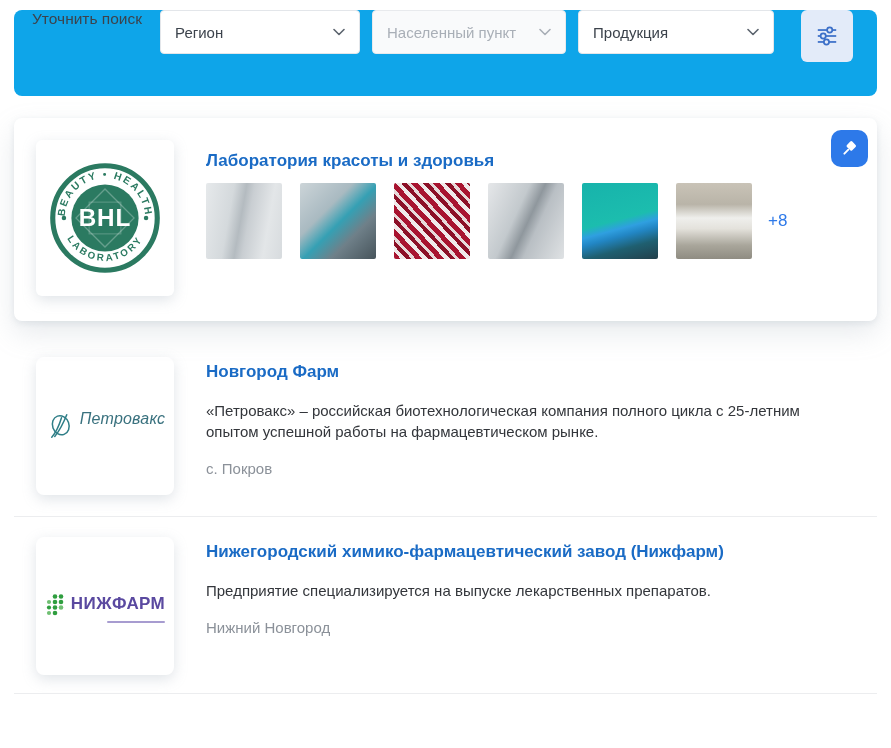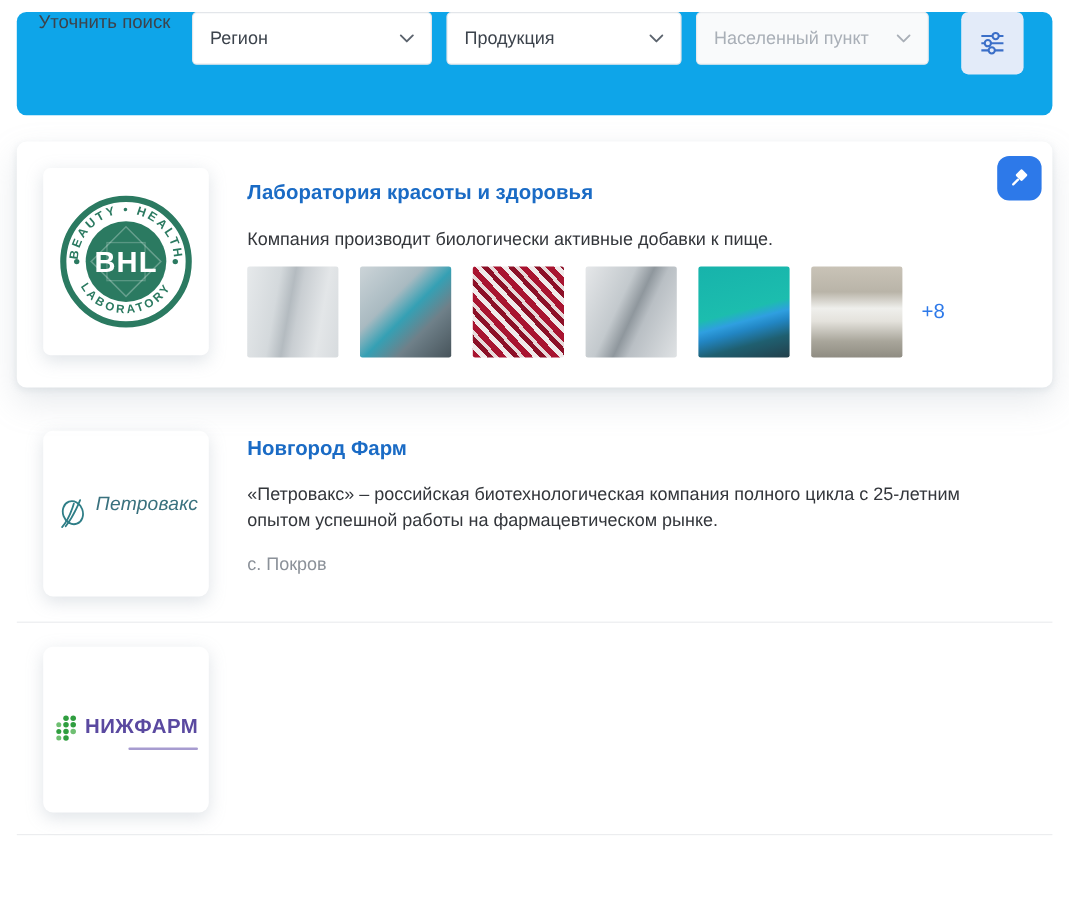--- a/index.html
+++ b/index.html
@@ -77,30 +77,30 @@
   <div class="filter-bar">
     <span class="filter-label">Уточнить поиск</span>
 
     <div class="select sel-region">
       <span>Регион</span>
       <svg class="chev" viewBox="0 0 12 8" fill="none" stroke="#5c646e" stroke-width="1.6" stroke-linecap="round" stroke-linejoin="round">
           <path d="M1 1.5 L6 6.5 L11 1.5"></path>
         </svg>
     </div>
 
+    <div class="select sel-settlement disabled">
+      <span>Населенный пункт</span>
+      <svg class="chev" viewBox="0 0 12 8" fill="none" stroke="#a9afb7" stroke-width="1.6" stroke-linecap="round" stroke-linejoin="round">
+          <path d="M1 1.5 L6 6.5 L11 1.5"></path>
+        </svg>
+    </div>
+
     <div class="select sel-products">
       <span>Продукция</span>
       <svg class="chev" viewBox="0 0 12 8" fill="none" stroke="#5c646e" stroke-width="1.6" stroke-linecap="round" stroke-linejoin="round">
-          <path d="M1 1.5 L6 6.5 L11 1.5"></path>
-        </svg>
-    </div>
-
-    <div class="select sel-settlement disabled">
-      <span>Населенный пункт</span>
-      <svg class="chev" viewBox="0 0 12 8" fill="none" stroke="#a9afb7" stroke-width="1.6" stroke-linecap="round" stroke-linejoin="round">
           <path d="M1 1.5 L6 6.5 L11 1.5"></path>
         </svg>
     </div>
 
     <button class="filter-btn">
       <svg width="26" height="26" viewBox="0 0 24 24" fill="none" stroke="#3b6fc8" stroke-width="1.6">
         <line x1="3.5" y1="6.5" x2="20.5" y2="6.5"></line>
           <circle cx="14.5" cy="6.5" r="2.4" fill="#e3ebf9"></circle>
         <line x1="3.5" y1="12" x2="20.5" y2="12"></line>
           <circle cx="8.5" cy="12" r="2.4" fill="#e3ebf9"></circle>
@@ -135,21 +135,20 @@
         </text>
         <text font-size="10.5" font-weight="bold" fill="#2b7a61" letter-spacing="2.6" font-family="Liberation Sans, sans-serif">
           <textPath href="#arcBottom" startOffset="50%" text-anchor="middle">LABORATORY</textPath>
         </text>
         <text x="60" y="69" font-size="26" font-weight="bold" fill="#ffffff" text-anchor="middle" letter-spacing="1" font-family="Liberation Sans, sans-serif">BHL</text>
       </svg>
     </div>
 
     <div class="card-body">
       <a class="card-title">Лаборатория красоты и здоровья</a>
-      <div class="card-desc">Компания производит биологически активные добавки к пище.</div>
       <div class="thumbs">
         <div class="thumb thumb-1"></div>
         <div class="thumb thumb-2"></div>
         <div class="thumb thumb-3"></div>
         <div class="thumb thumb-4"></div>
         <div class="thumb thumb-5"></div>
         <div class="thumb thumb-6"></div>
         <span class="more-photos">+8</span>
       </div>
     </div>
@@ -187,15 +186,20 @@
             <circle cx="10" cy="23" r="2.3" fill="#2f9e3f"></circle>
             <circle cx="16" cy="6.5" r="2.3" fill="#2f9e3f"></circle>
             <circle cx="16" cy="12" r="2.3" fill="#2f9e3f"></circle>
             <circle cx="16" cy="17.5" r="2.3" fill="#6fbf72"></circle>
           </svg>
           <span class="nizhpharm-text">НИЖФАРМ</span>
         </div>
         <div class="nizhpharm-tagline"></div>
       </div>
     </div>
+    <div class="card-body">
+      <a class="card-title" style="margin-top:4px">Нижегородский химико-фармацевтический завод (Нижфарм)</a>
+      <div class="card-desc">Предприятие специализируется на выпуске лекарственных препаратов.</div>
+      <div class="card-loc">Нижний Новгород</div>
+    </div>
   </div>
 
 </div>
 
 </body></html>

